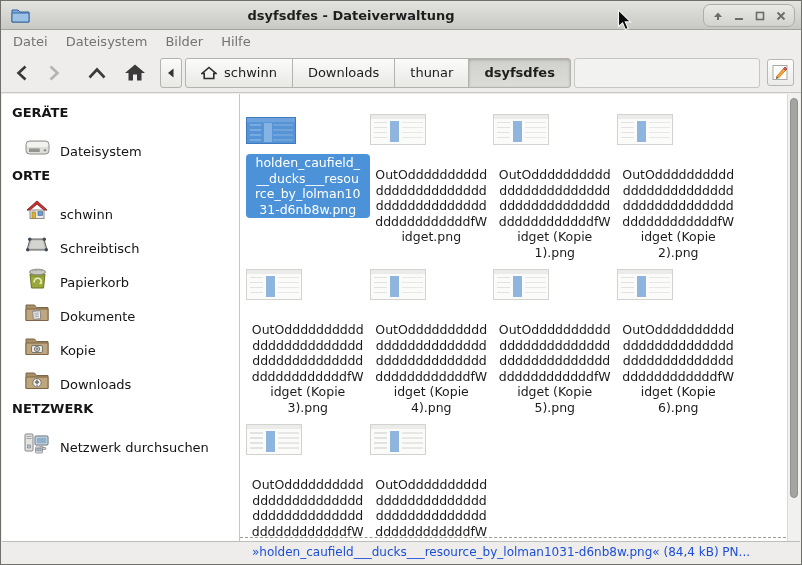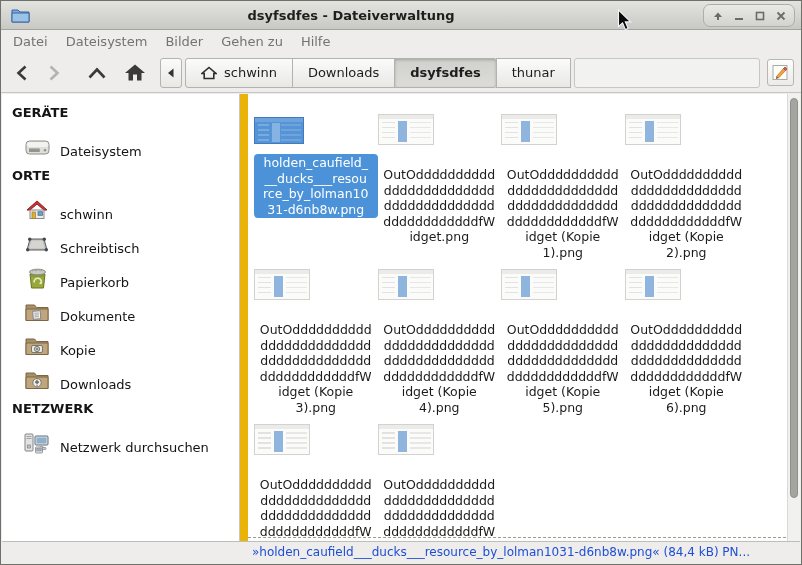--- a/index.html
+++ b/index.html
@@ -45,21 +45,21 @@
                      background:linear-gradient(#d0d0cc,#dcdcd8);
                      box-shadow:inset 0 1px 3px rgba(0,0,0,.22); }
   .path-filler { flex:1; height:30px; margin-left:3px; border:1px solid #c6c6c2;
                  border-radius:3px; background:#f2f2f0; }
   .edit-btn { width:27px; height:27px; margin-left:7px; display:flex; align-items:center;
               justify-content:center; border:1px solid #b6b6b2; border-radius:3px;
               background:linear-gradient(#fdfdfc,#ebebe9); }
 
   
   .main { position:absolute; top:93px; left:1px; right:1px; bottom:23px;
-          display:flex; background:#eab308;gap:8px; }
+          display:flex; background:#f97316; }
   .sidebar { width:238px; background:#ffffff; border-right:1px solid #c6c6c2;
              padding-top:2px; overflow:hidden; }
   .sb-header { padding:9px 10px 5px 10px; font-size:13px; font-weight:bold; color:#141414; }
   .sb-item { display:flex; align-items:flex-end; gap:10px; height:34px;
              padding-left:22px; font-size:13px; color:#141414; }
   .sb-icon { width:26px; height:24px; display:flex; align-items:center; justify-content:center; }
 
   .fileview { position:relative; flex:1; background:#ffffff; overflow:hidden; }
   .grid { position:absolute; top:8px; left:6px;
           display:grid; grid-template-columns:repeat(4,123.5px); grid-auto-rows:155px; }
@@ -132,21 +132,20 @@
             <path d="M2.5 2.5 L9.5 9.5 M9.5 2.5 L2.5 9.5" stroke="#6b6b67" stroke-width="1.8"></path>
           </svg>
       </span>
     </div>
   </div>
 
   <div class="menubar">
     <span class="menu-item">Datei</span>
     <span class="menu-item">Dateisystem</span>
     <span class="menu-item">Bilder</span>
-    <span class="menu-item">Gehen zu</span>
     <span class="menu-item">Hilfe</span>
   </div>
 
   <div class="toolbar">
     <span class="nav-btn">
       <svg width="18" height="18" viewBox="0 0 18 18">
           <path d="M11.5 2.5 L4.5 9 L11.5 15.5" fill="none" stroke="#3a3a3a" stroke-width="2.6"></path>
         </svg>
     </span>
     <span class="nav-btn">
@@ -173,25 +172,25 @@
       </span>
       <span class="path-btn first">
         <svg width="16" height="14" viewBox="0 0 16 14">
           <path d="M8 1.5 L15 7.5 H12.8 V12.5 H3.2 V7.5 H1 Z" fill="none" stroke="#2e2e2e" stroke-width="1.6"></path>
         </svg>
         <span>schwinn</span>
       </span>
       <span class="path-btn">
         <span>Downloads</span>
       </span>
+      <span class="path-btn">
+        <span>thunar</span>
+      </span>
       <span class="path-btn active">
         <span>dsyfsdfes</span>
-      </span>
-      <span class="path-btn">
-        <span>thunar</span>
       </span>
       <span class="path-filler"></span>
     </div>
 
     <span class="edit-btn">
       <svg width="17" height="17" viewBox="0 0 17 17">
         <rect x="1" y="1.5" width="14" height="14" fill="#fdfdfb" stroke="#a9a9a5"></rect>
         <path d="M4.5 12.5 L11.5 4.5 L13.5 6.5 L6.5 14 Z" fill="#f2a33c" stroke="#bf7a28" stroke-width="0.8"></path>
         <path d="M4.5 12.5 L6.5 14 L4 15 Z" fill="#5a4a38"></path>
         <path d="M11.5 4.5 L13 3 L15 5 L13.5 6.5 Z" fill="#d65f5f" stroke="#9e3f3f" stroke-width="0.8"></path>

